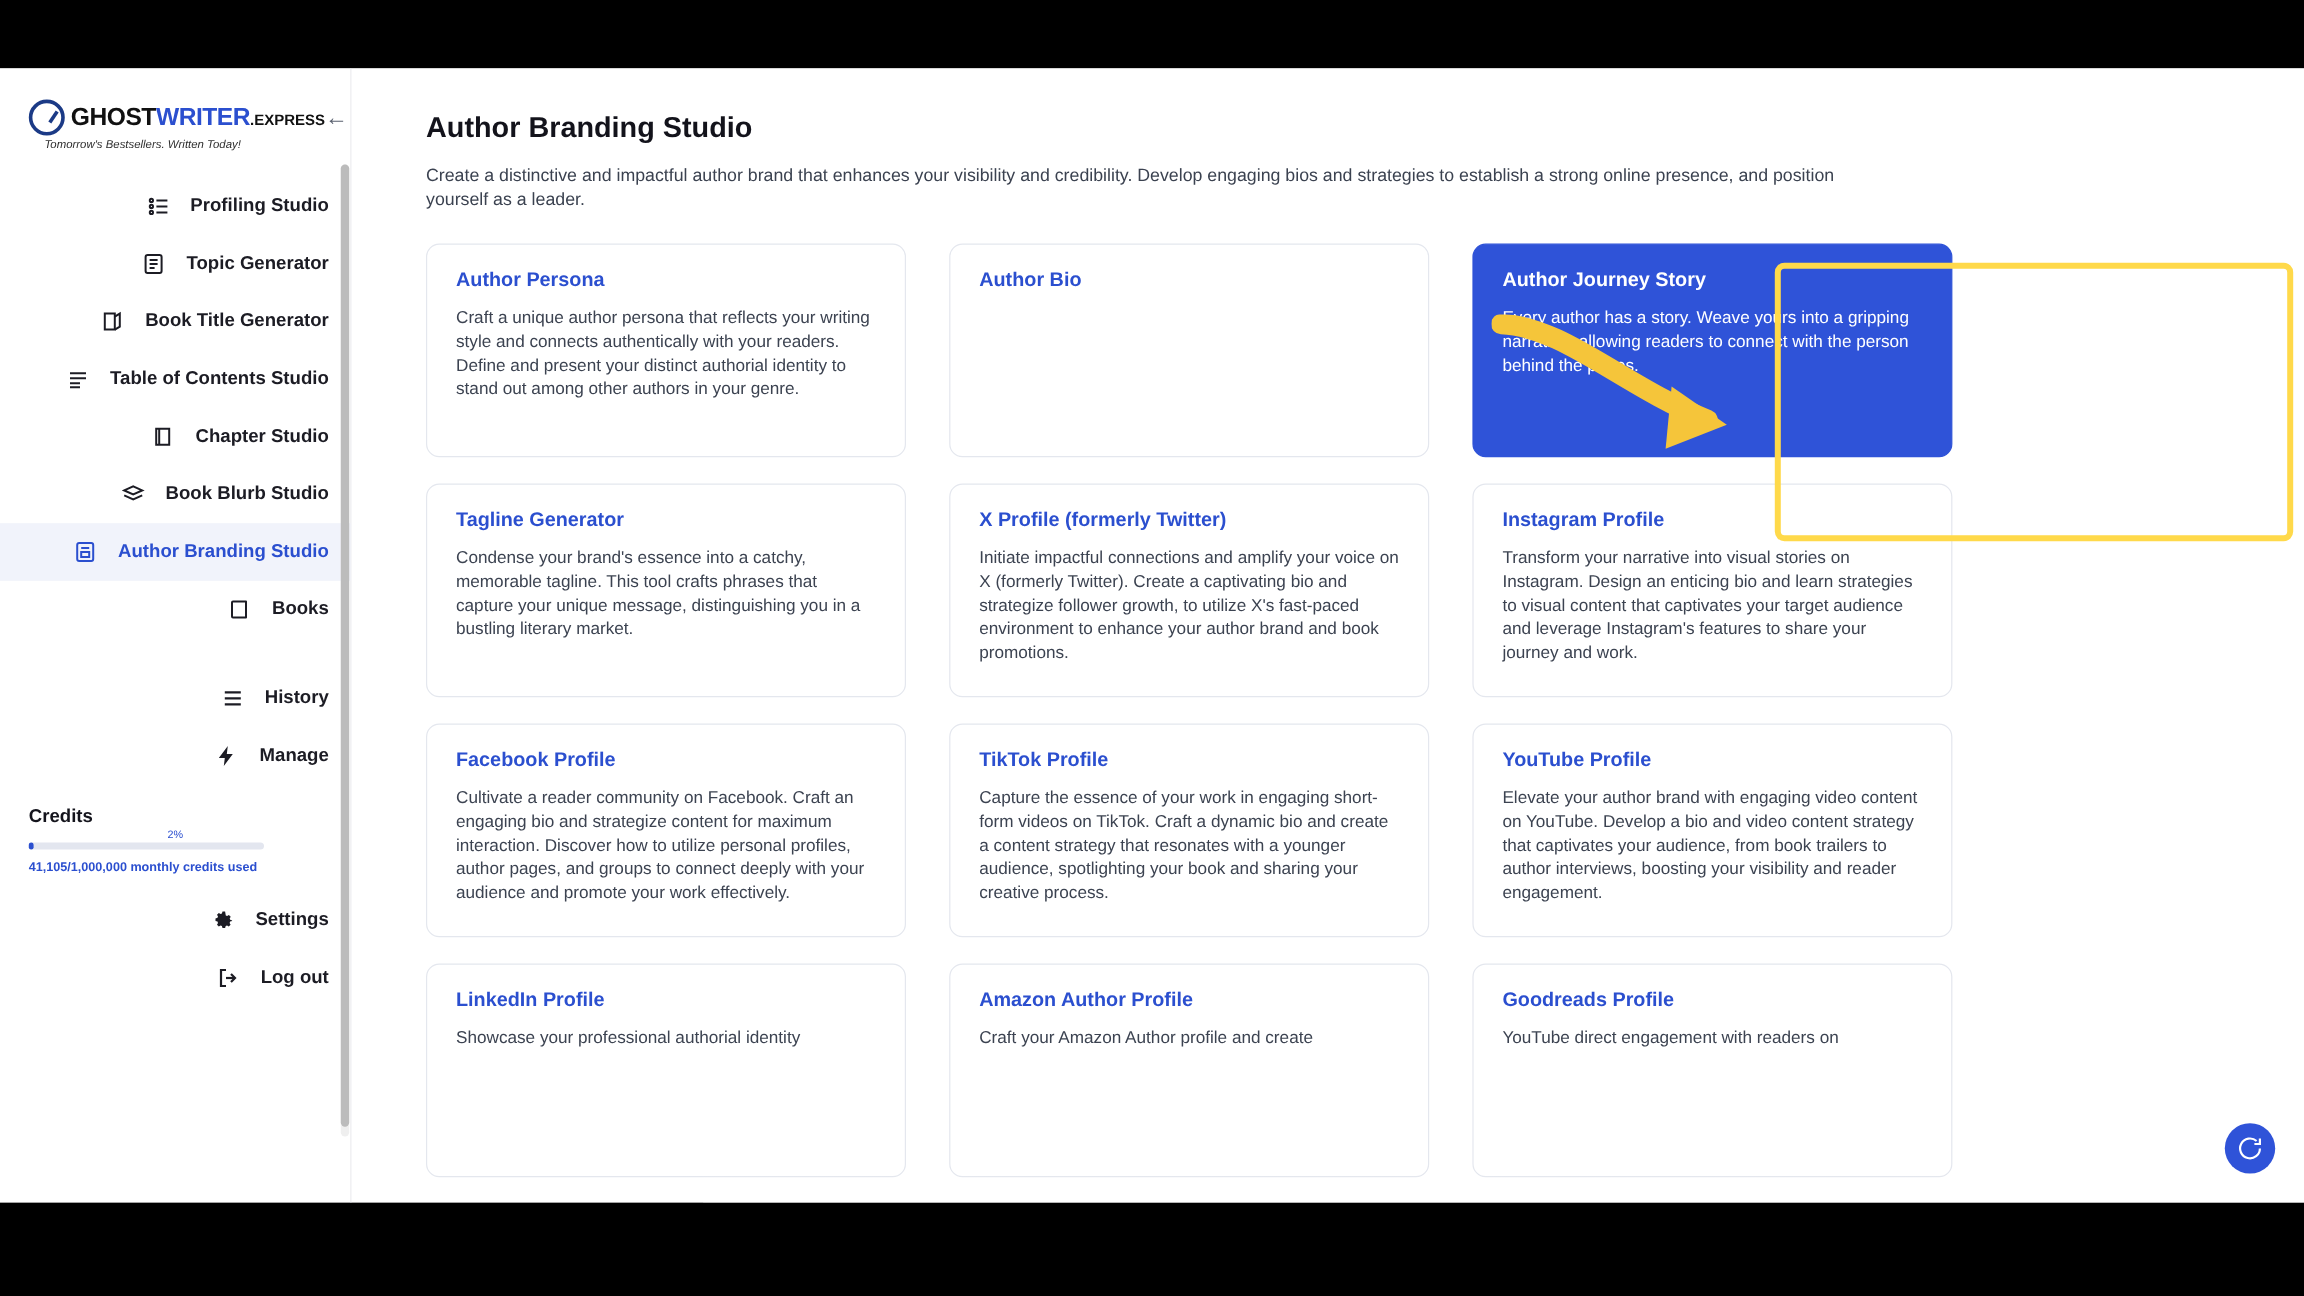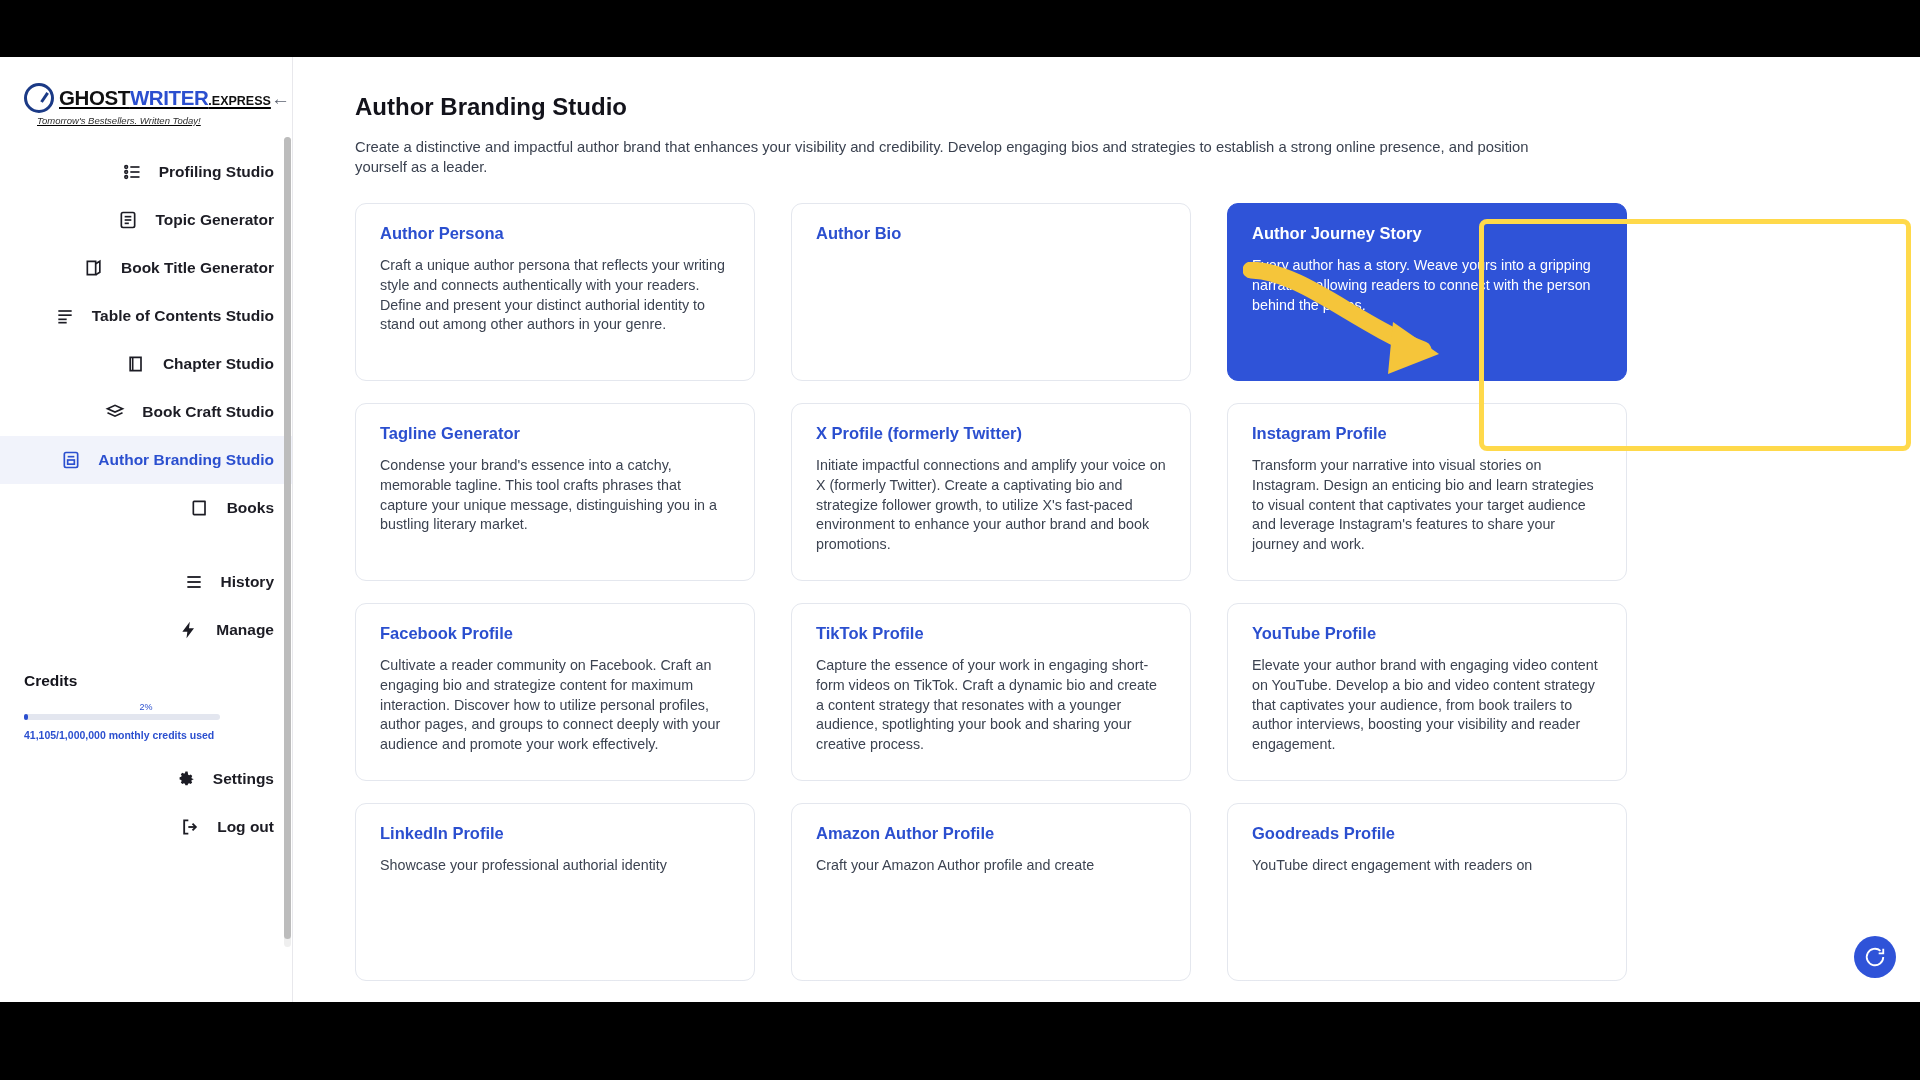--- a/index.html
+++ b/index.html
@@ -31,21 +31,20 @@
   .logo-row {
     display: flex;
     align-items: flex-start;
     justify-content: space-between;
     padding: 8px 22px 0 24px;
   }
   .logo {
     display: flex;
     flex-direction: column;
     gap: 2px;
-    text-decoration: underline;
   }
   .logo-main {
     display: flex;
     align-items: center;
     gap: 5px;
   }
   .logo-mark {
     width: 30px; height: 30px;
     border-radius: 50%;
     border: 3px solid #1b3a86;
@@ -115,21 +114,20 @@
   .nav-gap { height: 26px; }
 
   .credits {
     padding: 12px 24px 0 24px;
     margin-top: 6px;
   }
   .credits-title {
     font-size: 15.5px;
     font-weight: bold;
     color: #14141c;
-    margin-bottom: 12px;
   }
   .credits-pct {
     font-size: 9px;
     color: #2b4fcf;
     text-align: center;
     width: 100%;
     margin-bottom: 2px;
   }
   .bar {
     position: relative;
@@ -336,21 +334,21 @@
         </span>
         <span>Chapter Studio</span>
       </div>
       <div class="nav-item">
         <span class="nav-icon">
           <svg width="20" height="20" viewBox="0 0 24 24" fill="none" stroke="currentColor" stroke-width="2">
               <path d="M3 8l9-4 9 4-9 4-9-4z"></path>
               <path d="M3 13l9 4 9-4"></path>
             </svg>
         </span>
-        <span>Book Craft Studio</span>
+        <span>Book Blurb Studio</span>
       </div>
       <div class="nav-item active">
         <span class="nav-icon">
           <svg width="20" height="20" viewBox="0 0 24 24" fill="none" stroke="currentColor" stroke-width="2">
               <rect x="4" y="3" width="16" height="18" rx="2"></rect>
               <line x1="8" y1="8" x2="16" y2="8"></line>
               <rect x="8" y="12" width="8" height="5"></rect>
             </svg>
         </span>
         <span>Author Branding Studio</span>

